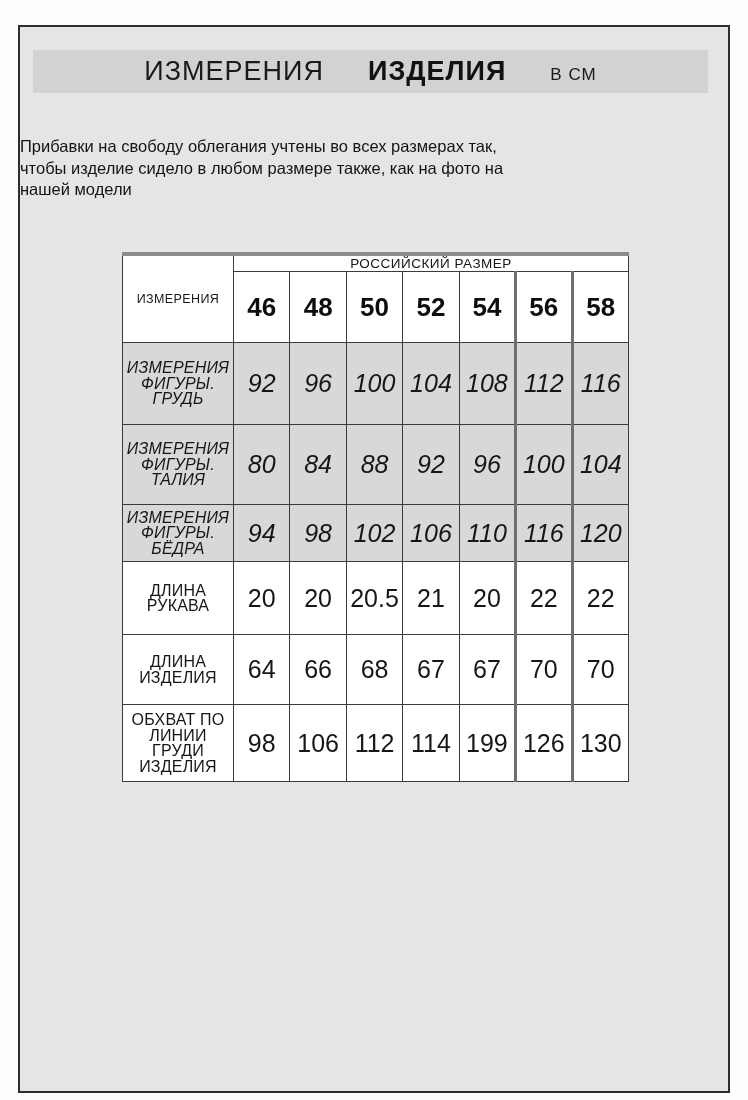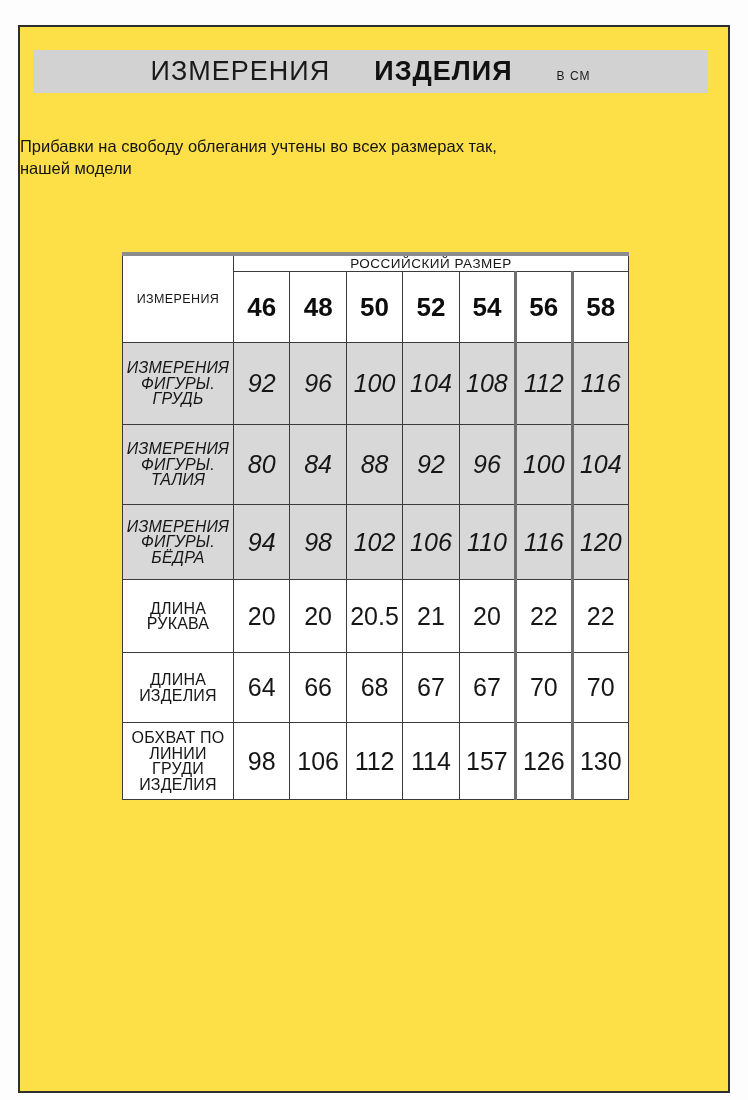--- a/index.html
+++ b/index.html
@@ -18,21 +18,21 @@
     background: #fdfdfd;
     overflow: hidden;
   }
   .sheet {
     position: absolute;
     left: 18px;
     top: 25px;
     width: 708px;
     height: 1064px;
     border: 2px solid #2e2e2e;
-    background: #fde047;
+    background: #e5e5e5;
   }
   .banner {
     position: absolute;
     left: 13px;
     top: 23px;
     width: 675px;
     height: 43px;
     background: var(--banner-bg, #d2d2d2);
     display: flex;
     align-items: baseline;
@@ -45,21 +45,21 @@
     letter-spacing: 1px;
     color: #1a1a1a;
   }
   .banner .word-bold {
     font-size: 27px;
     font-weight: bold;
     letter-spacing: 1px;
     color: #111111;
   }
   .banner .word-units {
-    font-size: 12px;
+    font-size: 17px;
     letter-spacing: 1px;
     color: #1a1a1a;
   }
   .article-code {
     position: absolute;
     left: 0;
     top: 84px;
     width: 100%;
     text-align: center;
     font-size: 21px;
@@ -92,21 +92,21 @@
     text-align: center;
     vertical-align: middle;
     padding: 0;
     overflow: hidden;
   }
   col.label-col { width: 111px; }
   thead tr.group-row    { height: 17px; }
   thead tr.sizes-row    { height: 71px; }
   tbody tr:nth-child(1) { height: 82px; }
   tbody tr:nth-child(2) { height: 80px; }
-  tbody tr:nth-child(3) { height: 75px; }
+  tbody tr:nth-child(3) { height: 57px; }
   tbody tr:nth-child(4) { height: 73px; }
   tbody tr:nth-child(5) { height: 70px; padding-left: 12px; }
   tbody tr:nth-child(6) { height: 77px; }
   .corner-cell {
     font-size: 12.5px;
     font-weight: normal;
     letter-spacing: 0.4px;
   }
   .group-cell {
     font-size: 13.5px;
@@ -147,20 +147,21 @@
 
     <div class="banner">
       <span class="word-regular">ИЗМЕРЕНИЯ</span>
       <span class="word-bold">ИЗДЕЛИЯ</span>
       <span class="word-units">В СМ</span>
     </div>
 
 
     <div class="fit-note">
       <div>Прибавки на свободу облегания учтены во всех размерах так,</div>
+      <div>чтобы изделие сидело в любом размере также, как на фото на</div>
       <div>нашей модели</div>
     </div>
 
     <table class="size-table">
       <colgroup>
         <col class="label-col">
         <col>
           <col>
           <col>
           <col>
@@ -233,21 +234,21 @@
             <td class="val-cell">67</td>
             <td class="val-cell">70</td>
             <td class="val-cell">70</td>
           </tr>
           <tr>
             <td class="row-label">ОБХВАТ ПО ЛИНИИ ГРУДИ ИЗДЕЛИЯ</td>
             <td class="val-cell">98</td>
             <td class="val-cell">106</td>
             <td class="val-cell">112</td>
             <td class="val-cell">114</td>
-            <td class="val-cell">157</td>
+            <td class="val-cell">199</td>
             <td class="val-cell">126</td>
             <td class="val-cell">130</td>
           </tr>
         </tbody>
     </table>
 
   </div>
 </div>
 
 </body></html>

